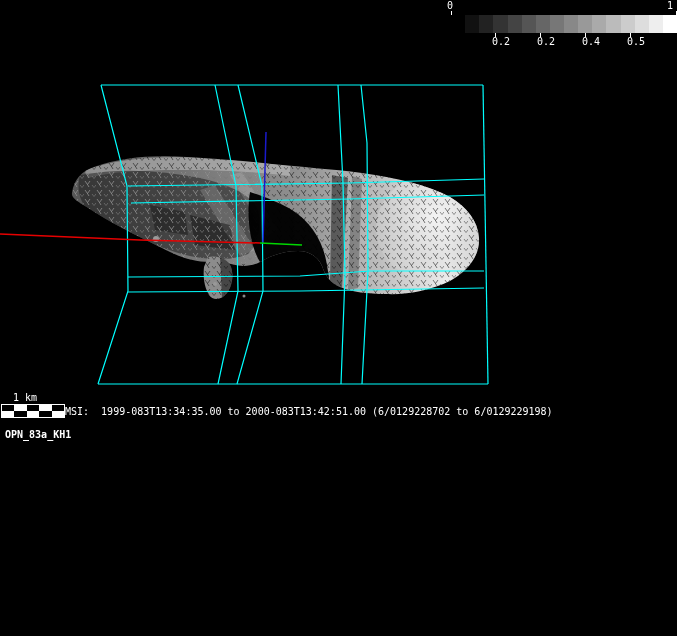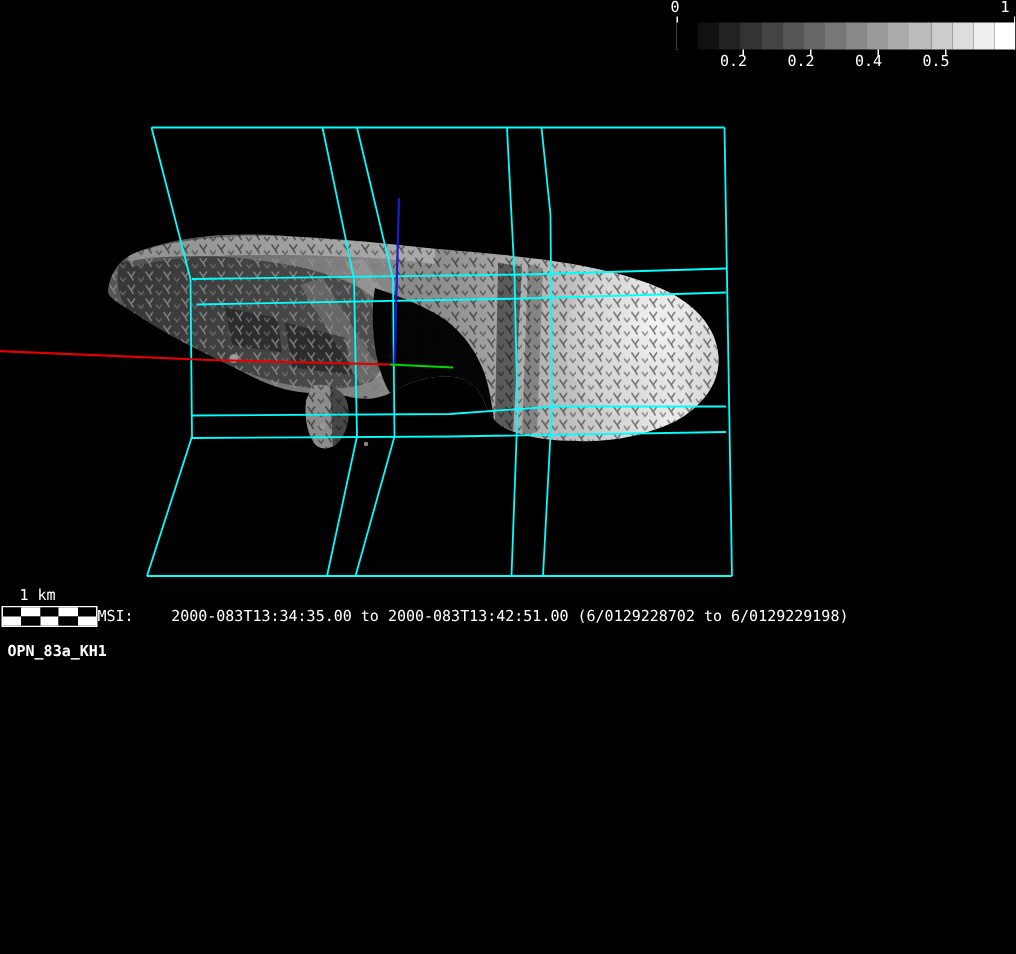--- a/index.html
+++ b/index.html
@@ -9,28 +9,28 @@
   .cbar-area{position:absolute;left:451px;top:0;width:226px;height:50px;}
   .cbar-minmax{position:absolute;top:1px;font-size:10px;line-height:10px;}
   .cbar-min{left:-4px;}
   .cbar-max{left:216px;}
   .cbar-endtick{position:absolute;top:11px;width:1px;height:22px;background:#fff;}
   .cbar-endtick.left{left:0;}
   .cbar-endtick.right{left:225px;}
   .cbar-cells{position:absolute;left:0;top:15px;width:226px;height:18px;display:flex;}
   .cbar-cell{flex:1 1 auto;}
   .cbar-tick{position:absolute;top:33px;width:1px;height:4px;background:#fff;}
-  .cbar-ticklabel{position:absolute;top:36px;width:30px;text-align:left;font-size:10px;line-height:11px;}
+  .cbar-ticklabel{position:absolute;top:36px;width:30px;text-align:right;font-size:10px;line-height:11px;}
   
   .sbar-label{position:absolute;left:13px;top:392px;font-size:10px;line-height:11px;}
   .sbar-checker{position:absolute;left:1px;top:404px;width:62px;height:12px;
                 border:1px solid #fff;display:grid;grid-template-columns:repeat(5,1fr);grid-template-rows:1fr 1fr;}
   
   .status-line{position:absolute;left:65px;top:406px;font-size:10px;line-height:12px;white-space:nowrap;}
-  .status-line .instr{margin-right:25px;}
+  .status-line .instr{margin-right:12px;}
   .seq-line{position:absolute;left:5px;top:429px;font-size:10px;line-height:12px;font-weight:bold;}
   
   .scene{position:absolute;left:0;top:0;width:677px;height:450px;}
 </style>
 </head>
 <body>
 
 <div class="screen">
 
   <svg class="scene" viewBox="0 0 677 450">
@@ -168,17 +168,17 @@
       <div style="background: rgb(255, 255, 255);"></div>
       <div style="background: rgb(0, 0, 0);"></div>
       <div style="background: rgb(255, 255, 255);"></div>
       <div style="background: rgb(0, 0, 0);"></div>
       <div style="background: rgb(255, 255, 255);"></div>
       <div style="background: rgb(0, 0, 0);"></div>
       <div style="background: rgb(255, 255, 255);"></div>
     </div>
 
   <div class="status-line">
-    <span class="instr">MSI:</span><span>2000-083T13:34:35.00 to 2000-083T13:42:51.00 (6/0129228702 to 6/0129229198)</span>
+    <span class="instr">MSI:</span><span>1999-083T13:34:35.00 to 2000-083T13:42:51.00 (6/0129228702 to 6/0129229198)</span>
   </div>
   <div class="seq-line">OPN_83a_KH1</div>
 
 </div>
 
 </body></html>

